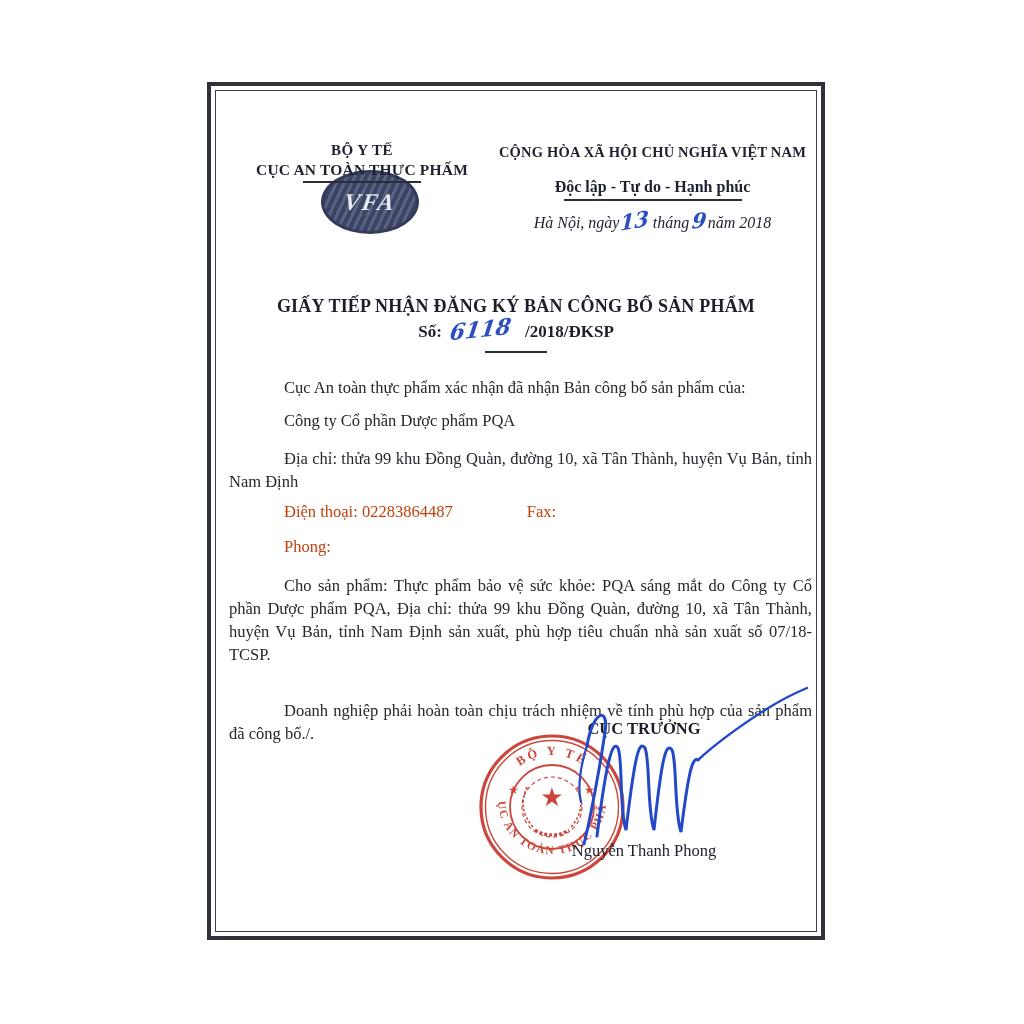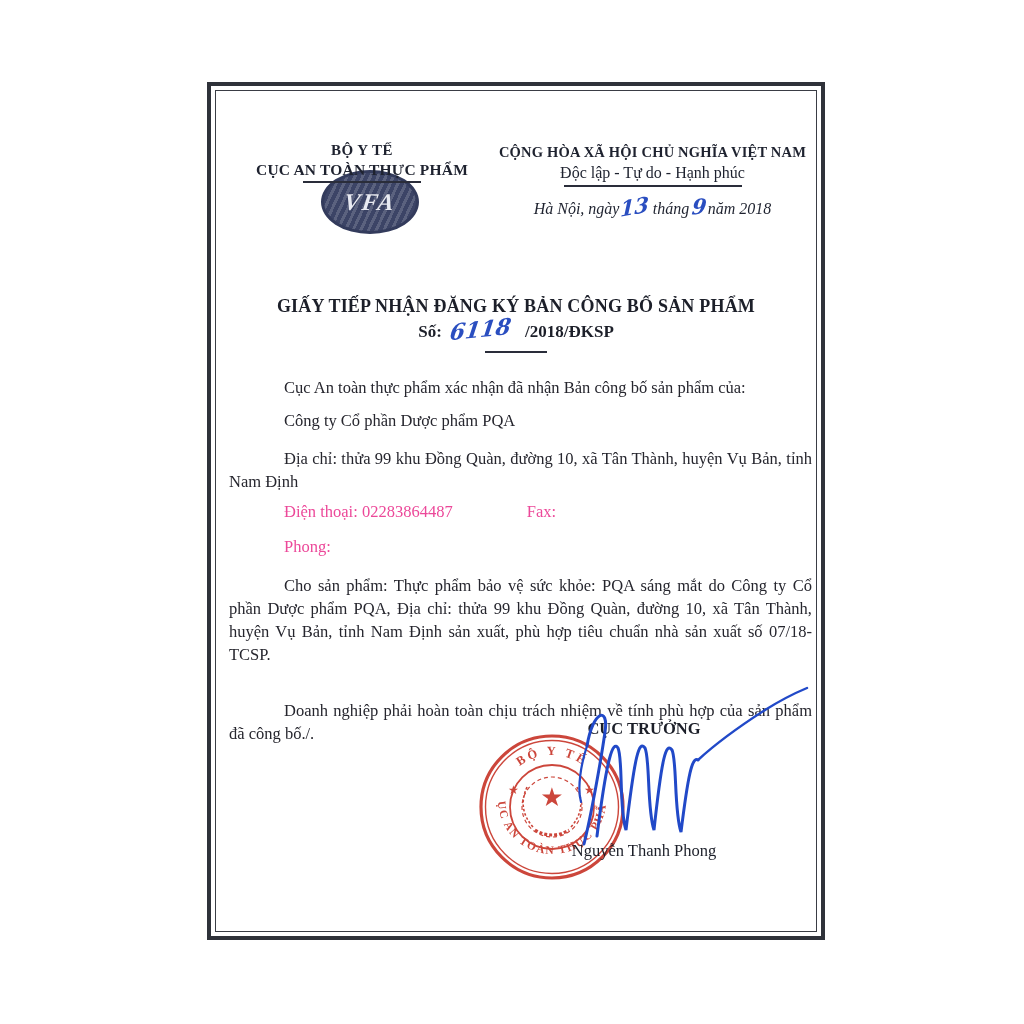--- a/index.html
+++ b/index.html
@@ -26,41 +26,41 @@
       repeating-linear-gradient(115deg, rgba(255,255,255,.16) 0 3px, rgba(0,0,0,0) 3px 7px),
       #3c4466;
     border:3px solid #333b5c;z-index:2;display:flex;align-items:center;justify-content:center;
   }
   .logo-oval span{
     color:#e8eaf2;font-style:italic;font-weight:bold;font-size:24px;letter-spacing:2px;
     font-family:"Liberation Serif",serif;text-shadow:0 0 1px #1f2540;transform:skewX(-8deg);
   }
   .header-right{position:absolute;left:284px;top:58px;width:315px;text-align:center;color:#1e222f;}
   .hr-nation{font-size:14.5px;font-weight:bold;letter-spacing:.2px;}
-  .hr-motto{font-size:16px;font-weight:normal;margin-top:3px;}
+  .hr-motto{font-size:16px;font-weight:bold;margin-top:17px;}
   .hr-underline{width:178px;height:1.5px;background:#2a2d3a;margin:3px auto 0;}
   .hr-date{font-size:16px;font-style:italic;margin-top:13px;white-space:nowrap;}
   .hand{
     color:#2a4ec0;font-style:italic;font-weight:bold;display:inline-block;
     font-family:"DejaVu Serif",serif;
   }
   .hand-day{font-size:21px;transform:rotate(-10deg) skewX(-12deg);margin:0 3px 0 1px;line-height:0;}
   .hand-month{font-size:21px;transform:rotate(-4deg) skewX(-10deg);margin:0 1px 0 3px;line-height:0;}
   
   .title-block{position:absolute;left:0;right:0;top:210px;text-align:center;color:#1c1f29;}
   .title-line1{font-size:18px;font-weight:bold;letter-spacing:.2px;}
   .title-line2{font-size:17px;font-weight:bold;margin-top:5px;}
   .hand-so{font-size:22px;transform:rotate(-6deg) skewX(-14deg);margin:0 14px 0 8px;line-height:0;}
   .title-underline{width:62px;height:2px;background:#2a2d3a;margin:9px auto 0;}
   
   .para{
     position:absolute;left:18px;right:9px;color:#26262e;
     font-size:16.5px;line-height:23px;text-align:justify;text-indent:55px;
   }
-  .line{position:absolute;left:18px;right:9px;color:#ec4899;font-size:16.5px;text-indent:55px;}
+  .line{position:absolute;left:18px;right:9px;color:#c2410c;font-size:16.5px;text-indent:55px;}
   .fax-gap{display:inline-block;margin-left:70px;text-indent:0;}
   
   .recipients{position:absolute;left:18px;top:634px;color:#26262e;font-size:14.5px;line-height:18.5px;}
   .recipients .rc-label{font-weight:bold;font-style:italic;}
   .signer-title{position:absolute;left:326px;top:633px;width:214px;text-align:center;
     font-size:16.5px;font-weight:bold;color:#1c1f29;z-index:4;}
   .signer-name{position:absolute;left:326px;top:755px;width:214px;text-align:center;
     font-size:16.5px;font-weight:normal;color:#1c1f29;z-index:5;}
   .stamp-wrap{position:absolute;left:266px;top:646px;width:150px;height:150px;z-index:3;opacity:.92;}
   .signature-wrap{position:absolute;left:340px;top:598px;width:262px;height:184px;z-index:4;}

